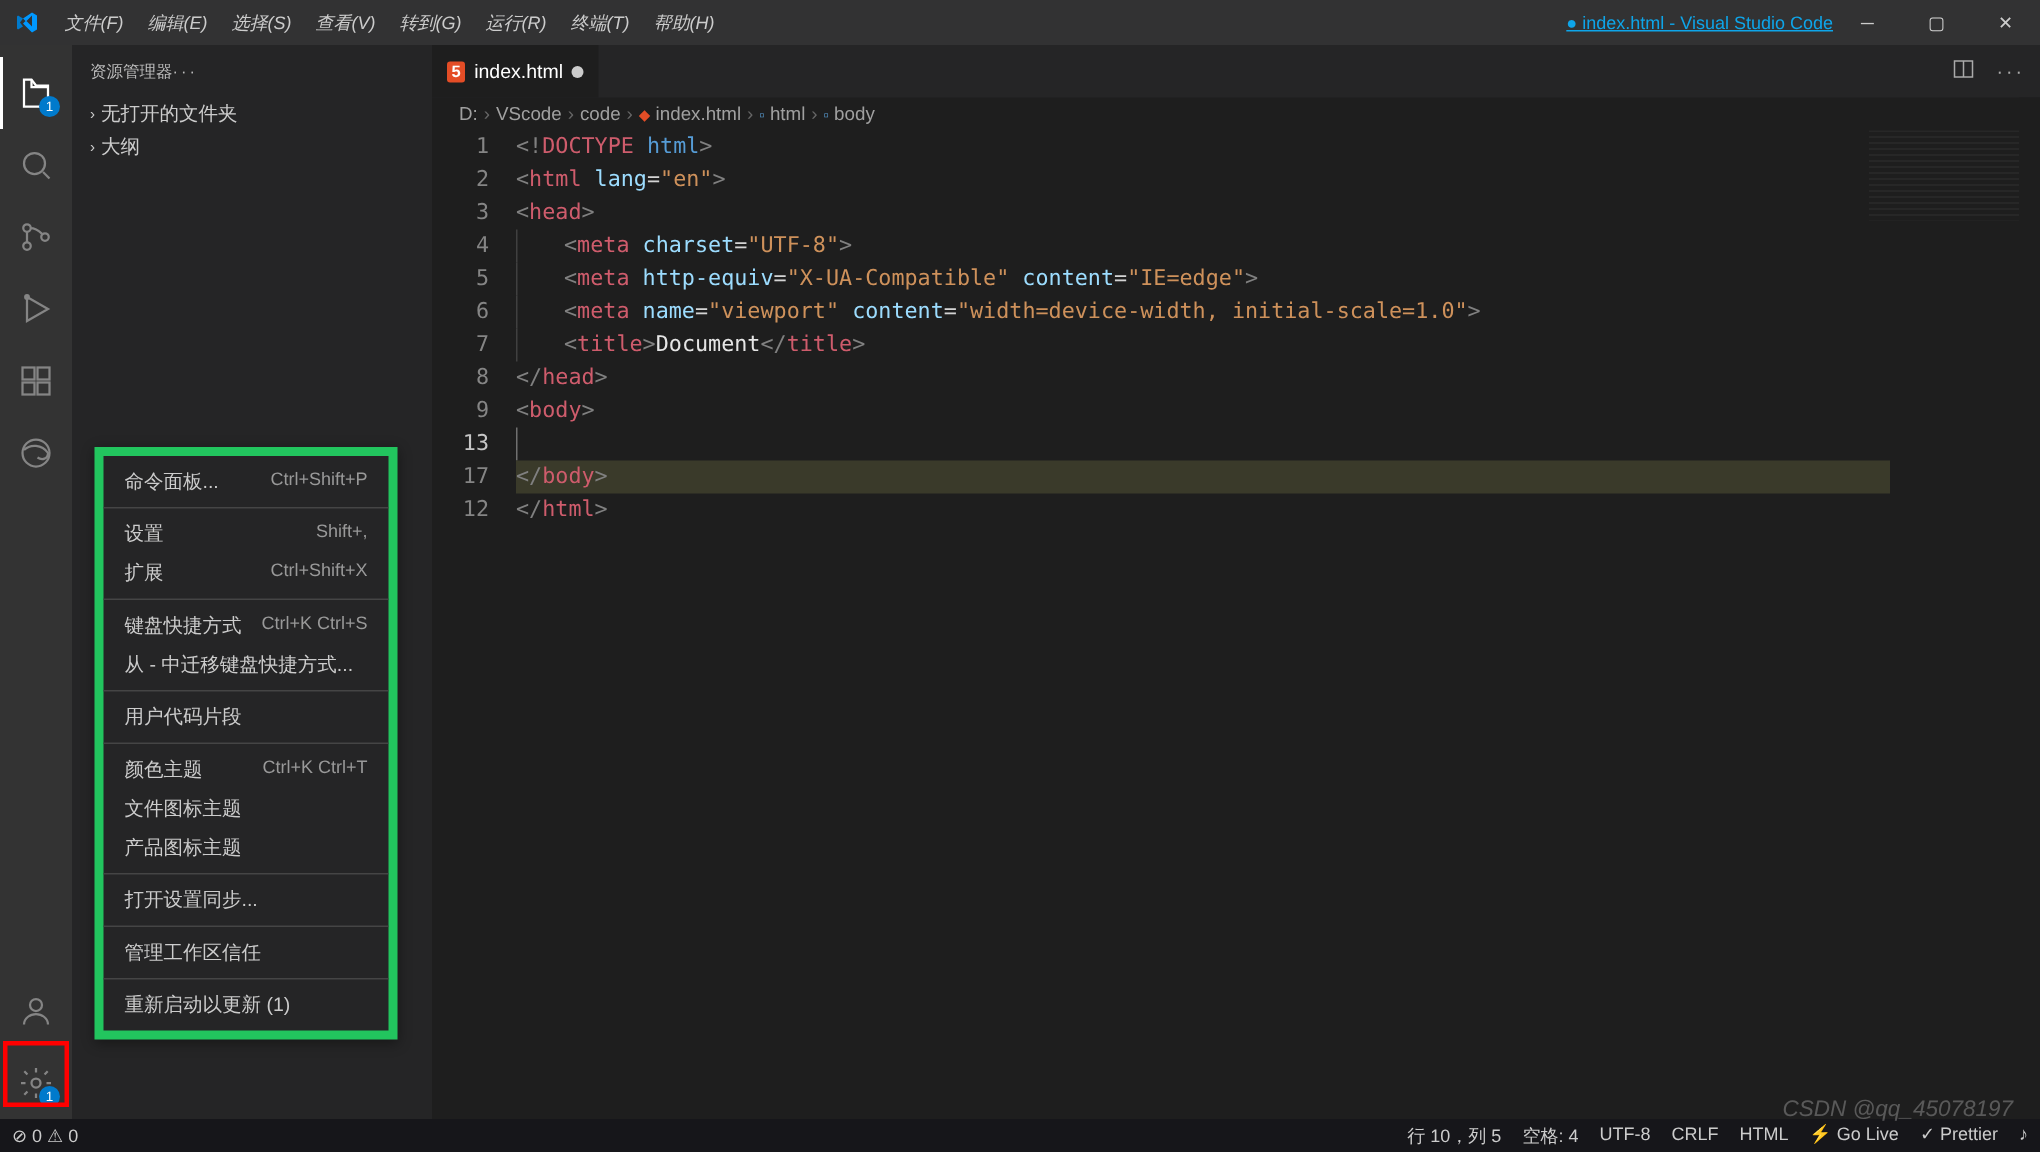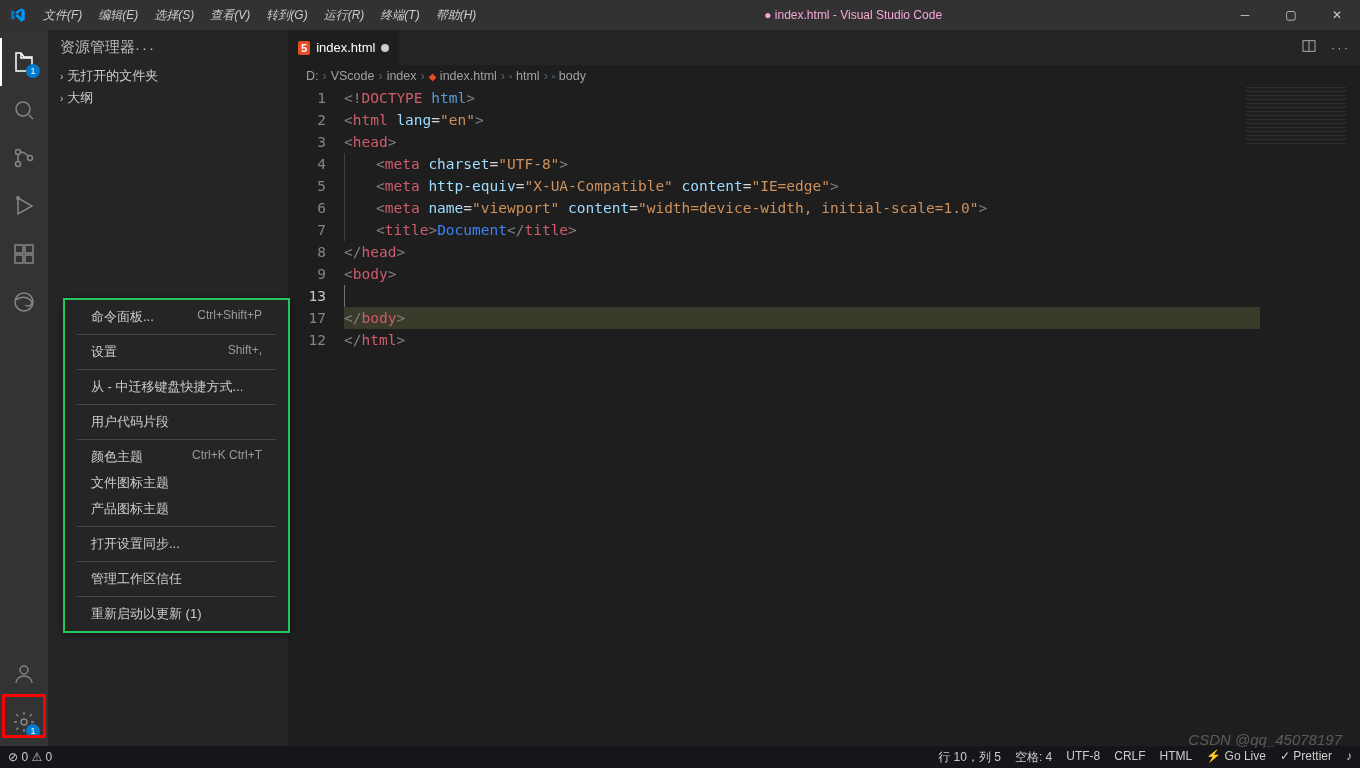--- a/index.html
+++ b/index.html
@@ -3,35 +3,35 @@
 <meta charset="utf-8">
 <style>
 * { margin:0; padding:0; box-sizing:border-box; }
 body { font-family: "Segoe UI", "Microsoft YaHei", sans-serif; font-size:13px; color:#ccc; background:#1e1e1e; width:1360px; height:768px; overflow:hidden; position:relative; }
 
 
 .titlebar { display:flex; align-items:center; height:30px; background:#323233; color:#ccc; font-size:12px; }
 .titlebar .logo { width:35px; display:flex; justify-content:center; align-items:center; }
 .titlebar .menu { display:flex;font-style:italic; }
 .titlebar .menu span { padding:0 8px; line-height:30px; cursor:pointer; }
-.titlebar .title { flex:1; text-align:center; color:#f9a8d4; }
+.titlebar .title { flex:1; text-align:right; color:#0ea5e9;text-decoration:underline; }
 .titlebar .winctrl { display:flex; }
 .titlebar .winctrl div { width:46px; height:30px; display:flex; align-items:center; justify-content:center; color:#ccc; cursor:pointer; }
 
 
 .main { display:flex; height:716px; }
 .activitybar { width:48px; background:#333333; display:flex; flex-direction:column; align-items:center; padding-top:8px; }
 .activitybar .icon { width:48px; height:48px; display:flex; align-items:center; justify-content:center; color:#858585; position:relative; cursor:pointer; }
 .activitybar .icon.active { color:#fff; }
 .activitybar .icon.active::before { content:''; position:absolute; left:0; top:0; bottom:0; width:2px; background:#fff; }
 .activitybar .spacer { flex:1; }
 .badge { position:absolute; bottom:8px; right:8px; background:#007acc; color:#fff; border-radius:8px; font-size:9px; min-width:14px; height:14px; display:flex; align-items:center; justify-content:center; padding:0 3px; }
 
 .sidebar { width:240px; background:#252526; color:#ccc; display:flex; flex-direction:column; }
-.sidebar .header { display:flex; align-items:center; padding:0 12px; height:35px; font-size:15px; color:#bbb; }
+.sidebar .header { display:flex; align-items:center; padding:0 12px; height:35px; font-size:11px; color:#bbb; }
 .sidebar .section { padding:2px 12px; font-size:13px; color:#ccc; cursor:pointer; display:flex; align-items:center;}
 .sidebar .section .chev { display:inline-block; margin-right:4px; font-size:10px; }
 
 .editorarea { flex:1; display:flex; flex-direction:column; background:#1e1e1e; position:relative; }
 .tabs { display:flex; height:35px; background:#252526; align-items:stretch;}
 .tab { display:flex; align-items:center; padding:0 10px; background:#1e1e1e; color:#fff; font-size:13px; gap:6px; border-right:1px solid #252526;}
 .tab .dot { width:8px; height:8px; border-radius:50%; background:#ccc;}
 .tabs .actions { margin-left:auto; display:flex; align-items:center; gap:14px; padding:0 10px; color:#aaa;}
 .breadcrumbs { display:flex; align-items:center; padding:4px 18px; font-size:12.5px; color:#a0a0a0; gap:4px; height:22px;}
 .breadcrumbs .sep { color:#666; }
@@ -41,29 +41,29 @@
 .codelines { flex:1; white-space:pre; color:#d4d4d4; position:relative;}
 .codelines .highlight { position:absolute; left:0; right:100px; height:22px; background:#3a3a2a; }
 
 .tok-angle{color:#808080;}
 .tok-doctype{color:#569cd6;}
 .tok-doc-red{color:#ce5c6c;}
 .tok-tag{color:#ce5c6c;}
 .tok-attr{color:#9cdcfe;}
 .tok-eq{color:#d4d4d4;}
 .tok-str{color:#ce915b;}
-.tok-text{color:#3b82f6;}
+.tok-text{color:#e5e5e5;}
 .indent-guide{border-left:1px solid #404040; display:inline-block; height:22px; vertical-align:top;}
 .indent-highlight{border-left:1px solid #707070;}
 
 .minimap { position:absolute; top:57px; right:14px; width:100px; height:60px; opacity:.45; background:linear-gradient(#444 1px, transparent 1px); background-size:100% 4px; }
 .scrollbar-v{position:absolute; right:0; top:35px; bottom:0; width:14px; background:#1e1e1e;}
 
 
-.ctxmenu { position:absolute; left:63px; top:298px; width:227px; background:#252526; border:2px solid #22c55e; box-shadow:0 2px 8px rgba(0,0,0,.4); z-index:10; padding:4px 12px;}
+.ctxmenu { position:absolute; left:63px; top:298px; width:202px; background:#252526; border:6px solid #22c55e; box-shadow:0 2px 8px rgba(0,0,0,.4); z-index:10; padding:4px 0;}
 .ctxmenu .item { display:flex; justify-content:space-between; padding:4px 14px; font-size:13px; color:#ccc; cursor:pointer;}
 .ctxmenu .sep { height:1px; background:#454545; margin:4px 0;}
 .ctxmenu .kbd { color:#999; font-size:12px;}
 
 
 .statusbar { height:22px; background:#16161a; display:flex; align-items:center; font-size:12px; color:#ccc; padding:0 8px; }
 .statusbar .right { margin-left:auto; display:flex; gap:14px;}
 
 
 .gear-hl { position:absolute; left:2px; top:694px; width:44px; height:44px; border:3px solid #ff0000; z-index:5; pointer-events:none;}
@@ -186,21 +186,21 @@
               <path d="M12 4v16"></path>
             </svg></span>
         <span style="letter-spacing:2px;">···</span>
       </div>
     </div>
     <div class="breadcrumbs" id="bcrumbs">
         <span> D: </span>
         <span class="sep">›</span>
         <span> VScode </span>
         <span class="sep">›</span>
-        <span> index </span>
+        <span> code </span>
         <span class="sep">›</span>
         <span><span style="color:#e44d26;font-size:10px;">◆</span> index.html</span>
         <span class="sep">›</span>
         <span><span style="color:#5aa0d8;font-size:10px;">▫</span> html</span>
         <span class="sep">›</span>
         <span><span style="color:#5aa0d8;font-size:10px;">▫</span> body</span>
       </div>
     <div class="code">
       <div class="gutter" id="gutter">
           <div>1</div>
@@ -226,21 +226,29 @@
 <div class="ctxmenu" id="ctxmenu">
     <div class="item">
       <span>命令面板...</span>
       <span class="kbd">Ctrl+Shift+P</span>
     </div>
     <div class="sep"></div>
     <div class="item">
       <span>设置</span>
       <span class="kbd">Shift+,</span>
     </div>
-    <div class="sep"></div>
+    <div class="item">
+      <span>扩展</span>
+      <span class="kbd">Ctrl+Shift+X</span>
+    </div>
+    <div class="sep"></div>
+    <div class="item">
+      <span>键盘快捷方式</span>
+      <span class="kbd">Ctrl+K Ctrl+S</span>
+    </div>
     <div class="item">
       <span>从 - 中迁移键盘快捷方式...</span>
     </div>
     <div class="sep"></div>
     <div class="item">
       <span>用户代码片段</span>
     </div>
     <div class="sep"></div>
     <div class="item">
       <span>颜色主题</span>

